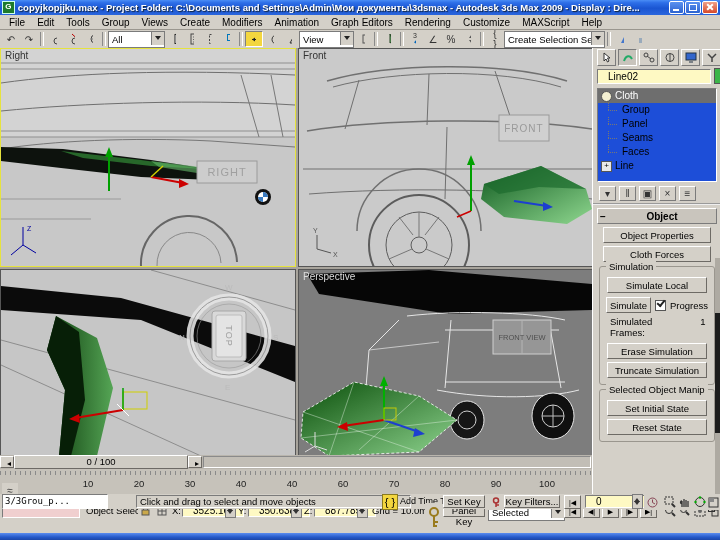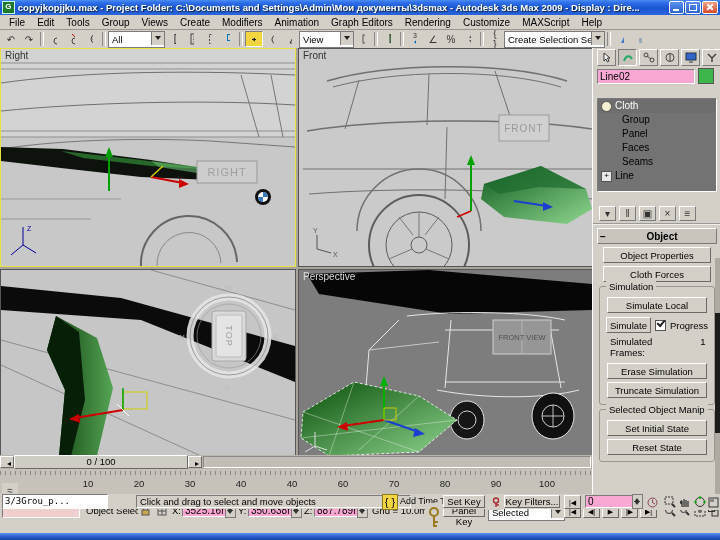--- a/index.html
+++ b/index.html
@@ -49,25 +49,25 @@
   .vp-label.light{color:#ddd;}
   .vp svg{position:absolute;left:0;top:0;}
 
   
   .cmd{left:592px;top:48px;width:128px;height:455px;background:#d4d0c8;border-left:1px solid #fff;}
   .tabs{display:flex;height:18px;align-items:center;padding-left:4px;gap:2px;}
   .tab{width:17px;height:15px;display:flex;align-items:center;justify-content:center;
     border:1px solid;border-color:#fff #7b7b7b #7b7b7b #fff;background:#d4d0c8;}
   .tab.on{border-color:#7b7b7b #fff #fff #7b7b7b;background:#c8c4bc;}
   .namerow{display:flex;align-items:center;padding:2px 4px;gap:3px;}
-  .field{background:#f9a8d4;border:1px solid;border-color:#7b7b7b #fff #fff #7b7b7b;font-size:10px;
-    height:13px;line-height:13px;padding:0 2px;font-family:"Liberation Sans",sans-serif;}
+  .field{background:#fef9c3;border:1px solid;border-color:#7b7b7b #fff #fff #7b7b7b;font-size:10px;
+    height:13px;line-height:13px;padding:0 10px;font-family:"Liberation Sans",sans-serif;}
   input.field{outline:none;}
   .swatch{width:14px;height:14px;background:#3cb54a;border:1px solid #555;flex:none;}
-  .stack{margin:12px 4px;background:#737373;border:1px solid;border-color:#7b7b7b #fff #fff #7b7b7b;
+  .stack{margin:2px 4px;background:#1d4ed8;border:1px solid;border-color:#7b7b7b #fff #fff #7b7b7b;
     height:92px;font-size:10px;overflow:hidden;}
   .stackrow{height:14px;line-height:14px;display:flex;align-items:center;padding-left:3px;gap:3px;}
   .stackrow.sel{background:#6e6e6e;color:#fff;}
   .stackrow.sub{padding-left:24px;position:relative;}
   .stackrow.sub::before{content:"";position:absolute;left:10px;top:0;bottom:7px;border-left:1px dotted #777;}
   .stackrow.sub::after{content:"";position:absolute;left:10px;top:7px;width:9px;border-top:1px dotted #777;}
   .bulb{width:9px;height:9px;border-radius:50%;background:#f4f0d2;border:1px solid #555;flex:none;}
   .plusbox{width:9px;height:9px;border:1px solid #555;background:#e8e8e8;font-size:8px;line-height:8px;
     text-align:center;flex:none;}
   .stacktools{display:flex;gap:3px;padding:2px 6px;border-bottom:2px groove #eee;margin-bottom:2px;}
@@ -505,24 +505,24 @@
       <span class="bulb"></span>
       <span>Cloth</span>
     </div>
     <div class="stackrow sub">
         <span>Group</span>
       </div>
     <div class="stackrow sub">
         <span>Panel</span>
       </div>
     <div class="stackrow sub">
-        <span>Faces</span>
+        <span>Seams</span>
       </div>
     <div class="stackrow sub">
-        <span>Seams</span>
+        <span>Faces</span>
       </div>
     <div class="stackrow">
       <span class="plusbox">+</span>
       <span>Line</span>
     </div>
   </div>
   <div class="stacktools">
     <button class="i">▾</button>
     <button class="i">‖</button>
     <button class="i">▣</button>

